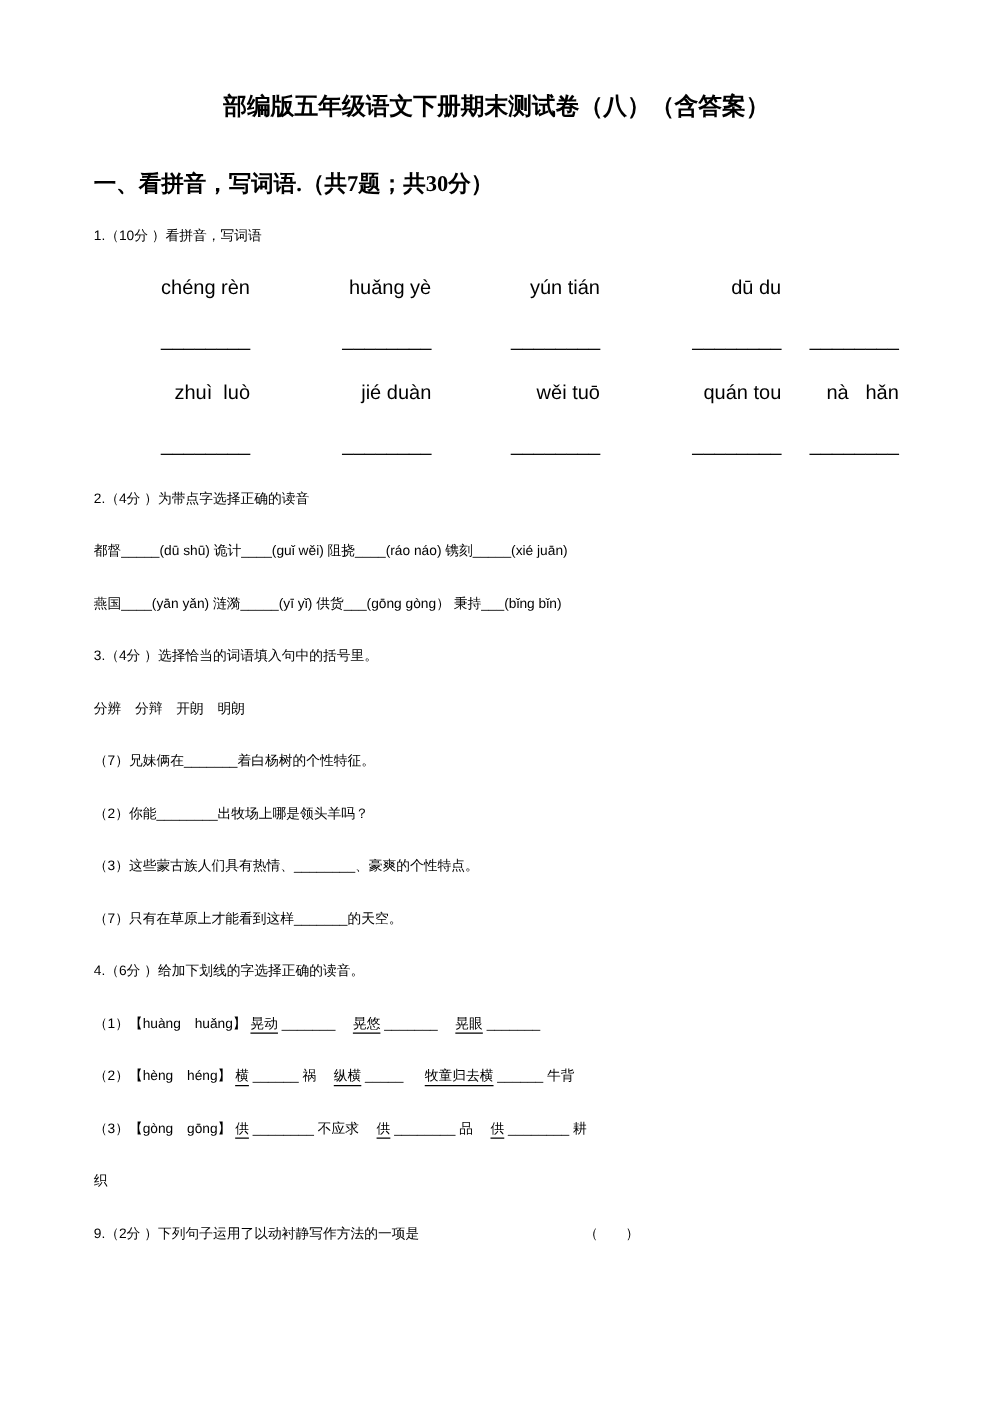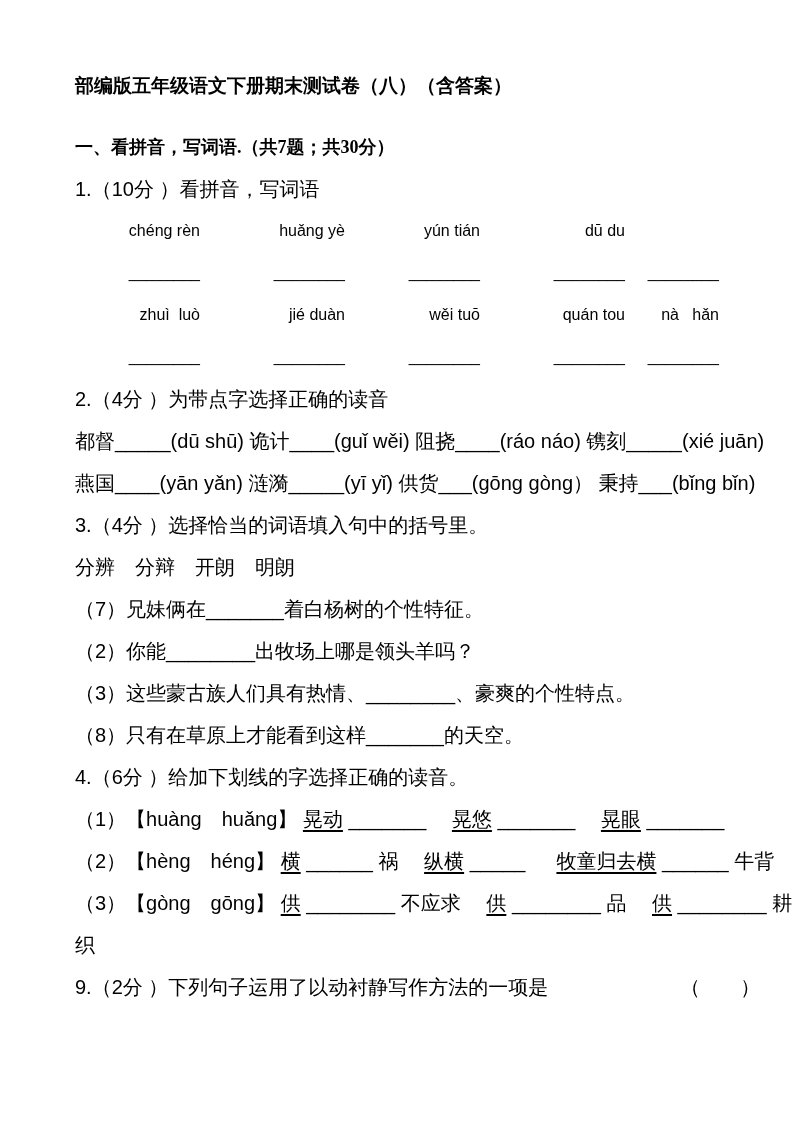--- a/index.html
+++ b/index.html
@@ -13,33 +13,33 @@
   }
   .page {
     width: 794px;
     height: 1123px;
     padding: 72px 75px 0 75px;
     background: #fff;
   }
   .doc-title {
     font-size: 19px;
     font-weight: bold;
-    text-align: left;
+    text-align: center;
     line-height: 28px;
     font-family: "Liberation Serif", serif;
   }
   .section-heading {
     font-size: 18px;
     font-weight: bold;
     line-height: 42px;
     margin-top: 26px;
     font-family: "Liberation Serif", serif;
   }
   .line {
-    font-size: 20px;
+    font-size: 11px;
     line-height: 42px;
     white-space: nowrap;
   }
   .pinyin-grid, .blank-grid {
     display: grid;
     grid-template-columns: 125px 145px 135px 145px 1fr;
     font-size: 16px;
     line-height: 42px;
     text-align: right;
   }
@@ -95,21 +95,21 @@
 
   <p class="line">2.（4分 ）为带点字选择正确的读音</p>
   <p class="line">都督_____(dū shū) 诡计____(guǐ wěi) 阻挠____(ráo náo) 镌刻_____(xié juān)</p>
   <p class="line">燕国____(yān yǎn) 涟漪_____(yī yǐ) 供货___(gōng gòng） 秉持___(bǐng bǐn)</p>
 
   <p class="line">3.（4分 ）选择恰当的词语填入句中的括号里。</p>
   <p class="line">分辨　分辩　开朗　明朗</p>
   <p class="line">（7）兄妹俩在_______着白杨树的个性特征。</p>
   <p class="line">（2）你能________出牧场上哪是领头羊吗？</p>
   <p class="line">（3）这些蒙古族人们具有热情、________、豪爽的个性特点。</p>
-  <p class="line">（8）只有在草原上才能看到这样_______的天空。</p>
+  <p class="line">（7）只有在草原上才能看到这样_______的天空。</p>
 
   <p class="line">4.（6分 ）给加下划线的字选择正确的读音。</p>
 
   <p class="line">
     <span>（1）【huàng　huǎng】</span>
     <span class="ul">晃动</span>
     <span>_______　</span>
     <span class="ul">晃悠</span>
     <span>_______　</span>
     <span class="ul">晃眼</span>

